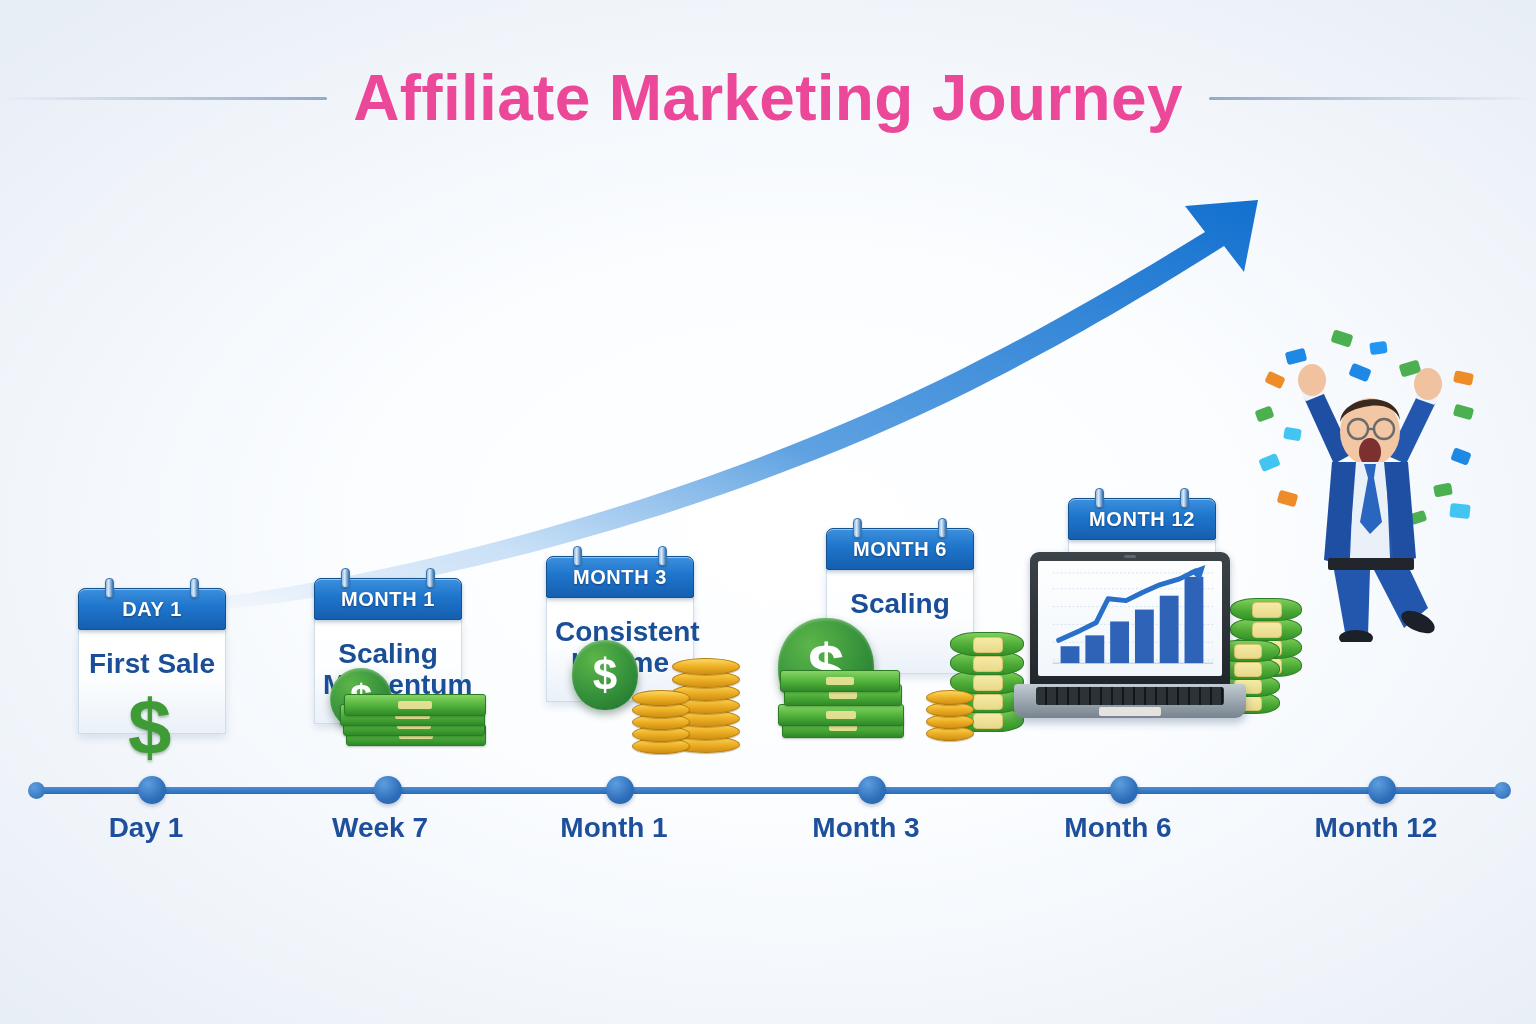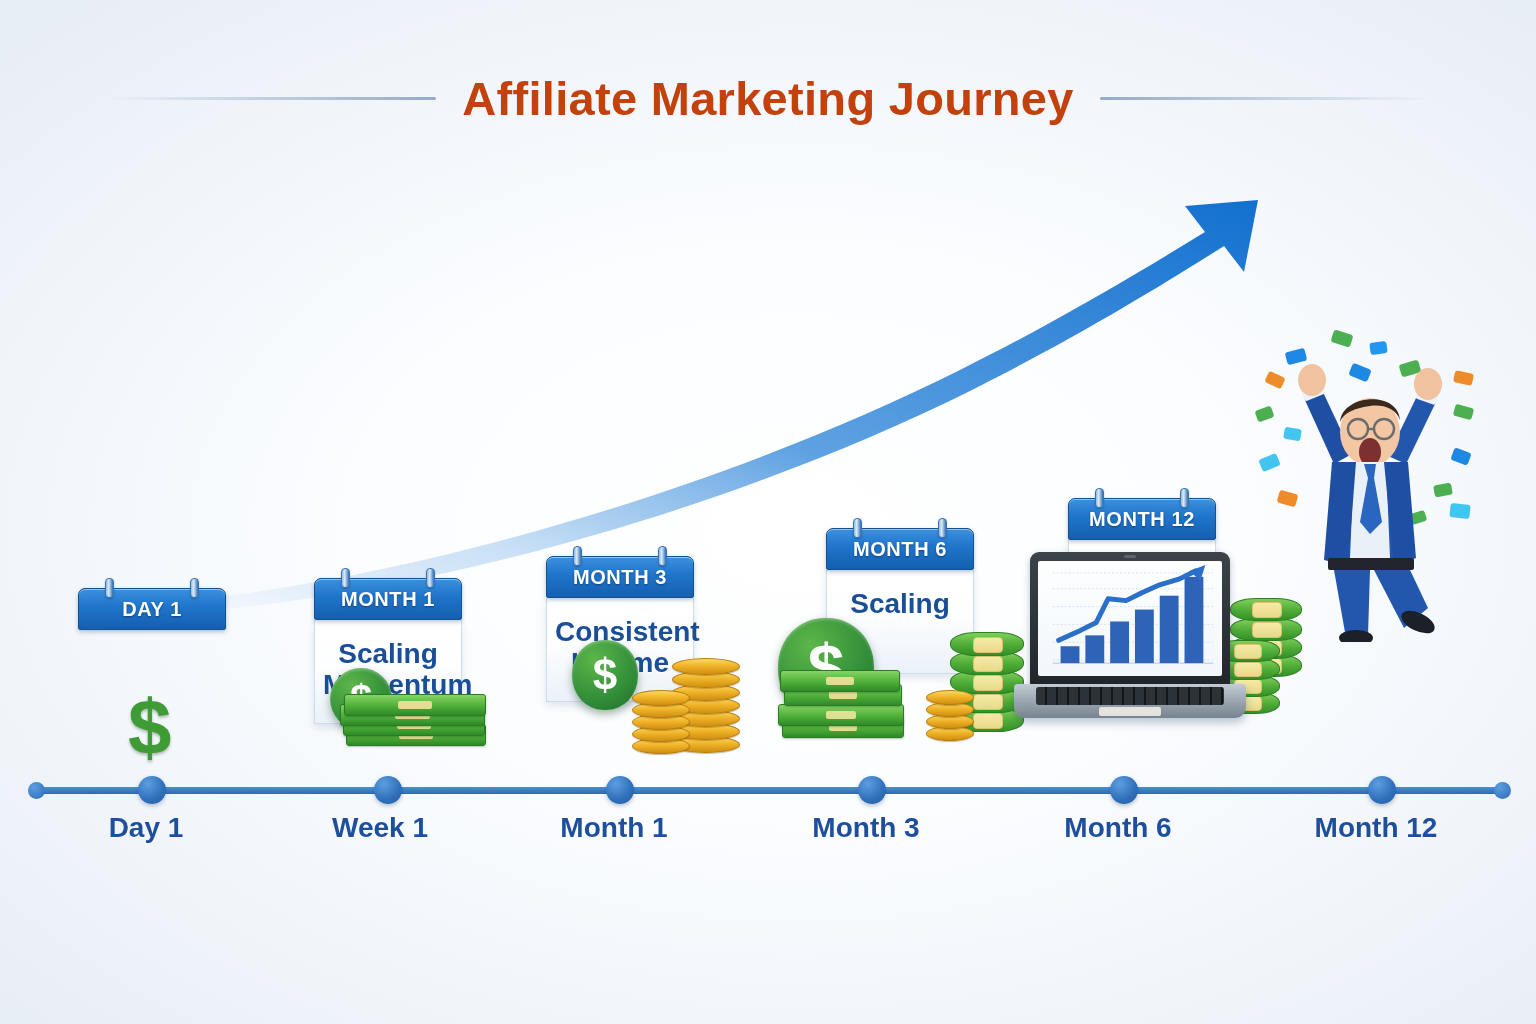--- a/index.html
+++ b/index.html
@@ -13,21 +13,21 @@
 
   
   #title-area {
     position:absolute; top:58px; left:0; width:1536px; height:80px;
     display:flex; align-items:center; justify-content:center; gap:26px;
   }
   .title-rule { height:3px; width:330px; border-radius:2px; }
   .title-rule.left  { background:linear-gradient(to right, rgba(31,78,140,0) 0%, rgba(31,78,140,.16) 35%, rgba(31,78,140,.45) 100%); }
   .title-rule.right { background:linear-gradient(to left,  rgba(31,78,140,0) 0%, rgba(31,78,140,.16) 35%, rgba(31,78,140,.45) 100%); }
   #page-title {
-    font-size:47px; font-weight:bold; color:#c2410c; letter-spacing:.3px;
+    font-size:64px; font-weight:bold; color:#ec4899; letter-spacing:.3px;
     white-space:nowrap; text-shadow:0 1px 1px rgba(255,255,255,.9);
   }
 
   
   #growth-arrow { position:absolute; left:0; top:0; width:1536px; height:1024px; pointer-events:none; }
 
   
   .card { position:absolute; width:148px; }
   .card-header {
     position:relative; height:42px; border-radius:7px 7px 2px 2px;
@@ -177,20 +177,23 @@
 
 <div class="card" style="left:78px; top:588px;">
   <div class="card-header">
     <span class="ring l">
         <i></i>
       </span>
     <span class="ring r">
         <i></i>
       </span>
     <span>DAY 1</span>
+  </div>
+  <div class="card-body">
+    <span>First Sale</span>
   </div>
 </div>
 <div class="gfx" style="left:128px; top:688px;">
   <div class="dollar-glyph" style="font-size:78px;">$</div>
 </div>
 
 <div class="card" style="left:314px; top:578px;">
   <div class="card-header">
     <span class="ring l">
         <i></i>
@@ -422,18 +425,18 @@
   <div class="tl-endcap" style="left:1494px;"></div>
 
   <div class="tl-dot" style="left:152px;"></div>
   <div class="tl-dot" style="left:388px;"></div>
   <div class="tl-dot" style="left:620px;"></div>
   <div class="tl-dot" style="left:872px;"></div>
   <div class="tl-dot" style="left:1124px;"></div>
   <div class="tl-dot" style="left:1382px;"></div>
 
   <div class="tl-label" style="left:146px;">Day 1</div>
-  <div class="tl-label" style="left:380px;">Week 1</div>
+  <div class="tl-label" style="left:380px;">Week 7</div>
   <div class="tl-label" style="left:614px;">Month 1</div>
   <div class="tl-label" style="left:866px;">Month 3</div>
   <div class="tl-label" style="left:1118px;">Month 6</div>
   <div class="tl-label" style="left:1376px;">Month 12</div>
 </div>
 
 </body></html>

